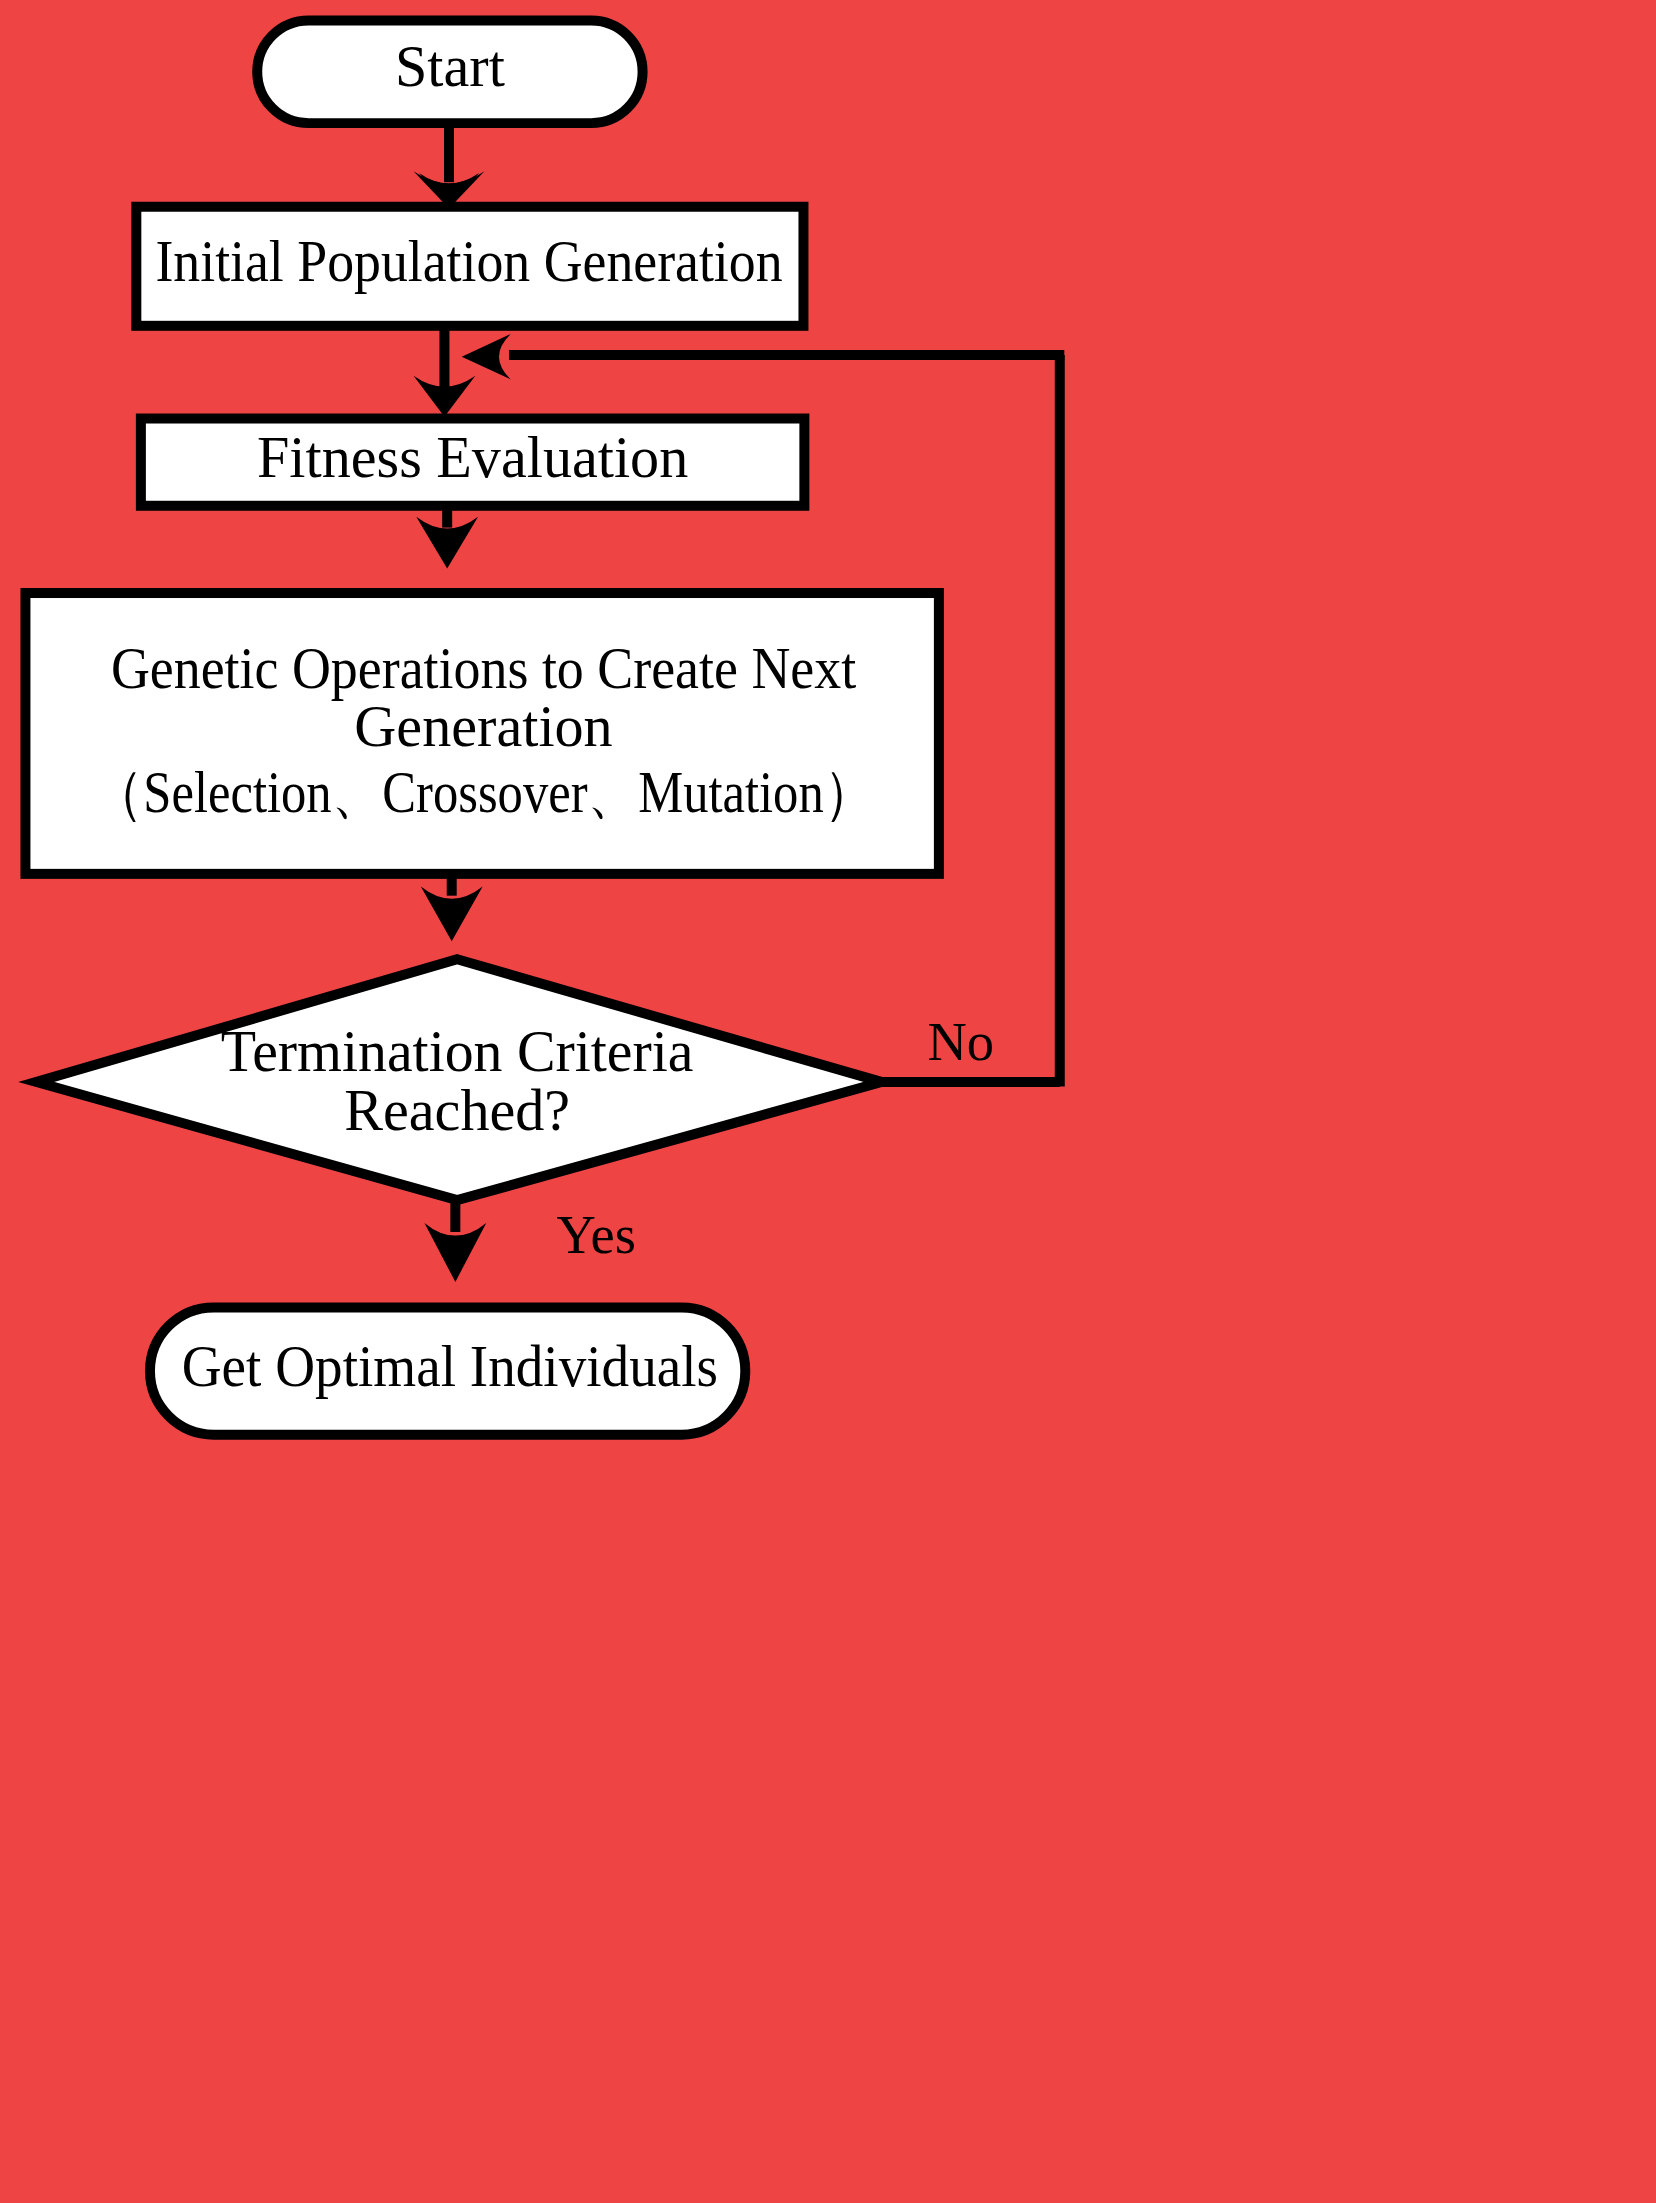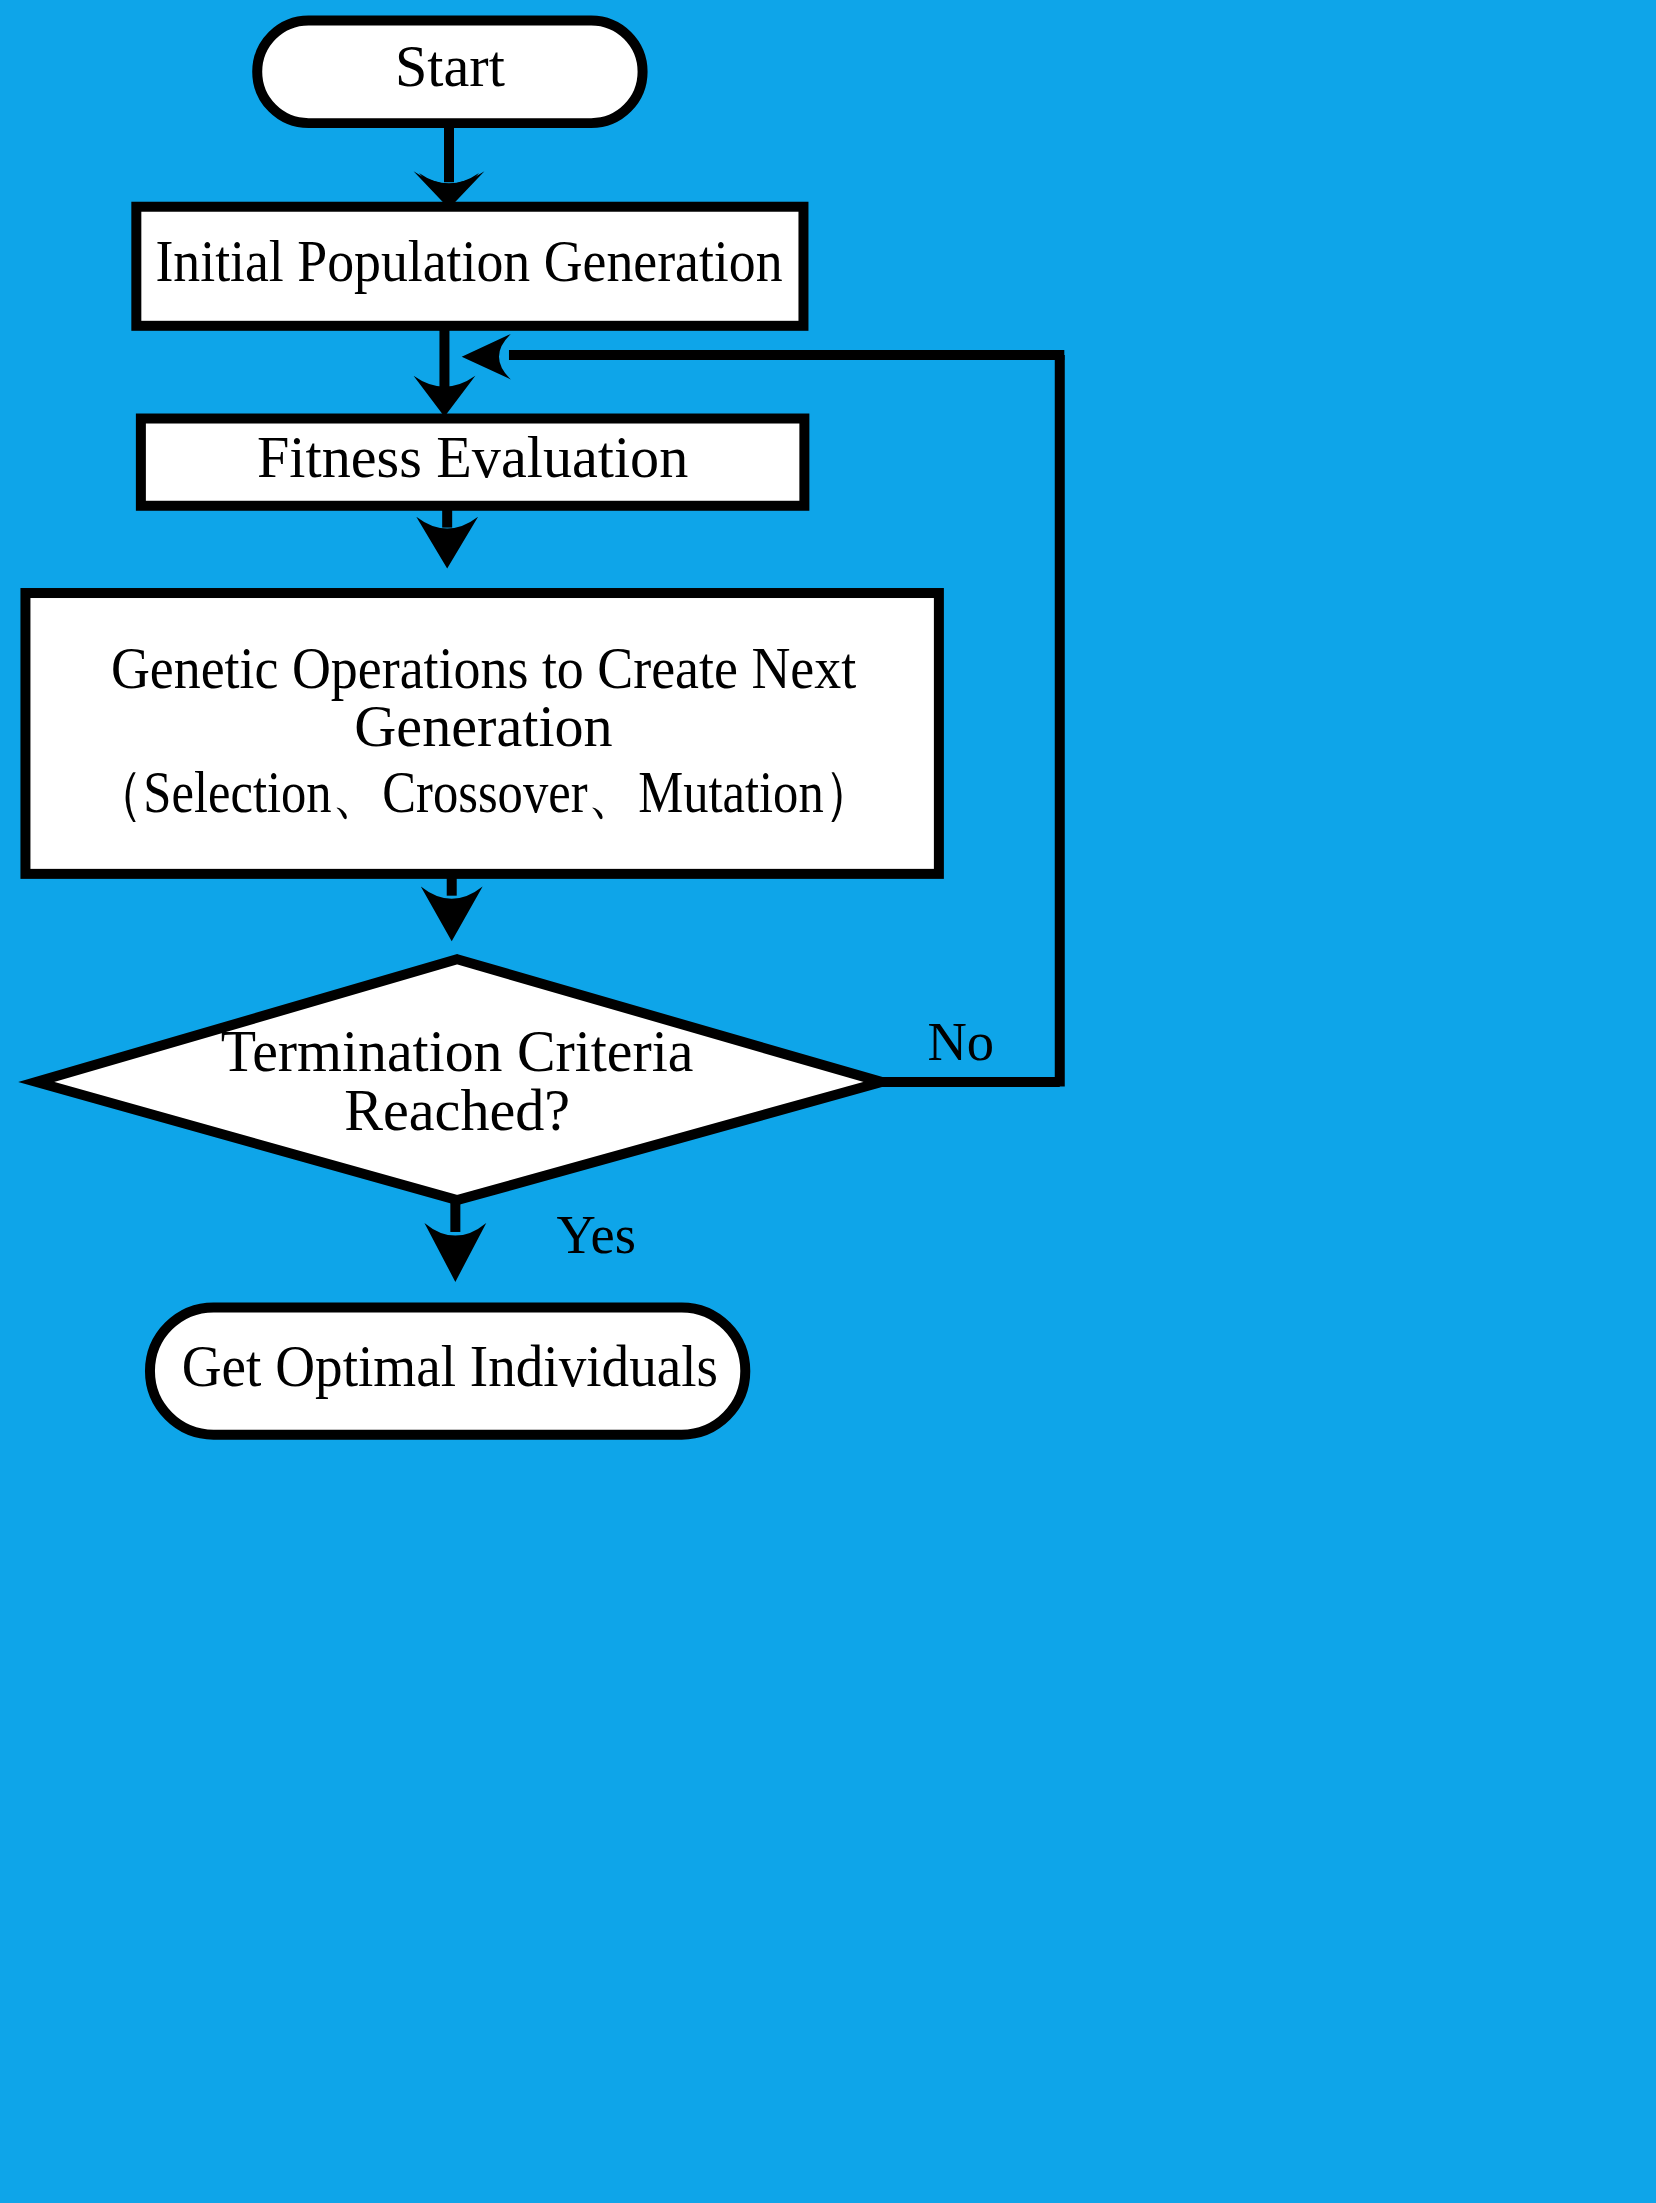--- a/index.html
+++ b/index.html
@@ -10,21 +10,21 @@
   body {
     width: 1656px;
     height: 2204px;
     font-family: "Liberation Serif", "DejaVu Serif", serif;
     overflow: hidden;
   }
   #flowchart-root {
     position: relative;
     width: 1656px;
     height: 2204px;
-    background: #0ea5e9;
+    background: #ef4444;
   }
   svg.chart-svg {
     position: absolute;
     top: 0;
     left: 0;
     width: 1656px;
     height: 2204px;
     display: block;
   }
   .node-shape {

